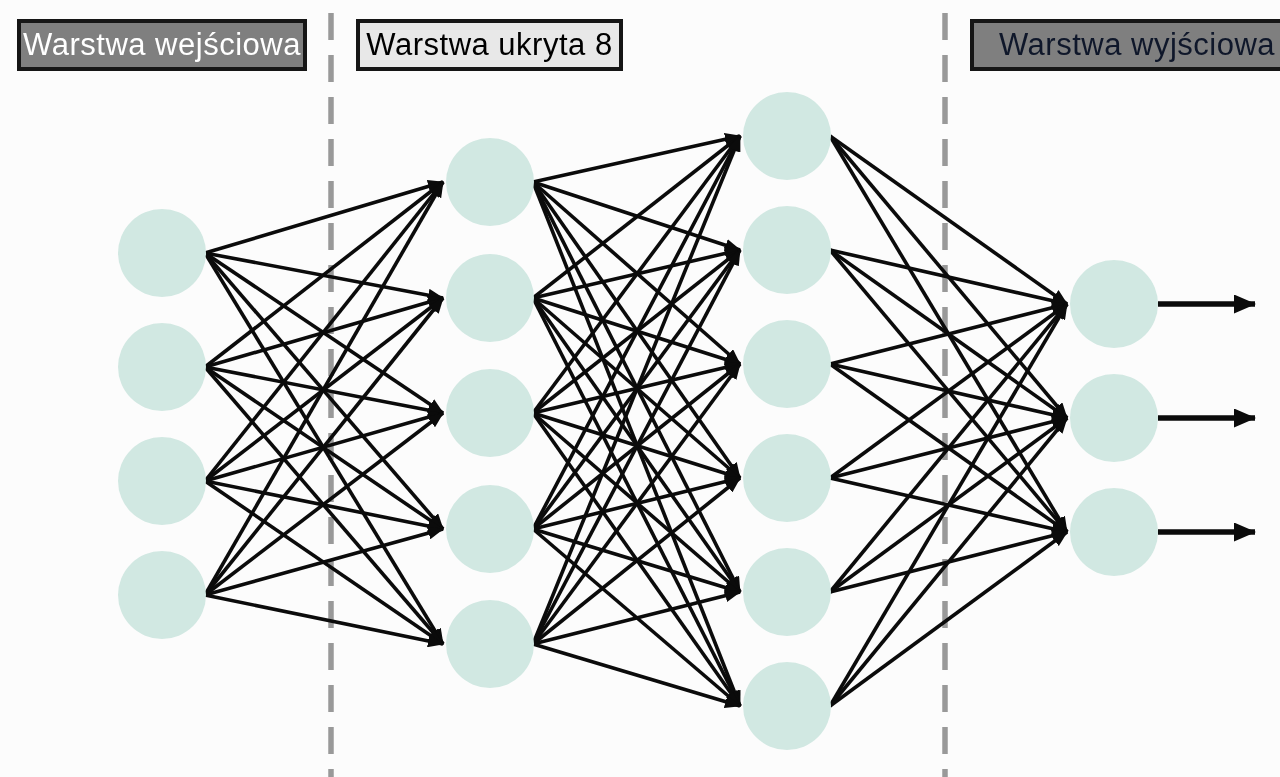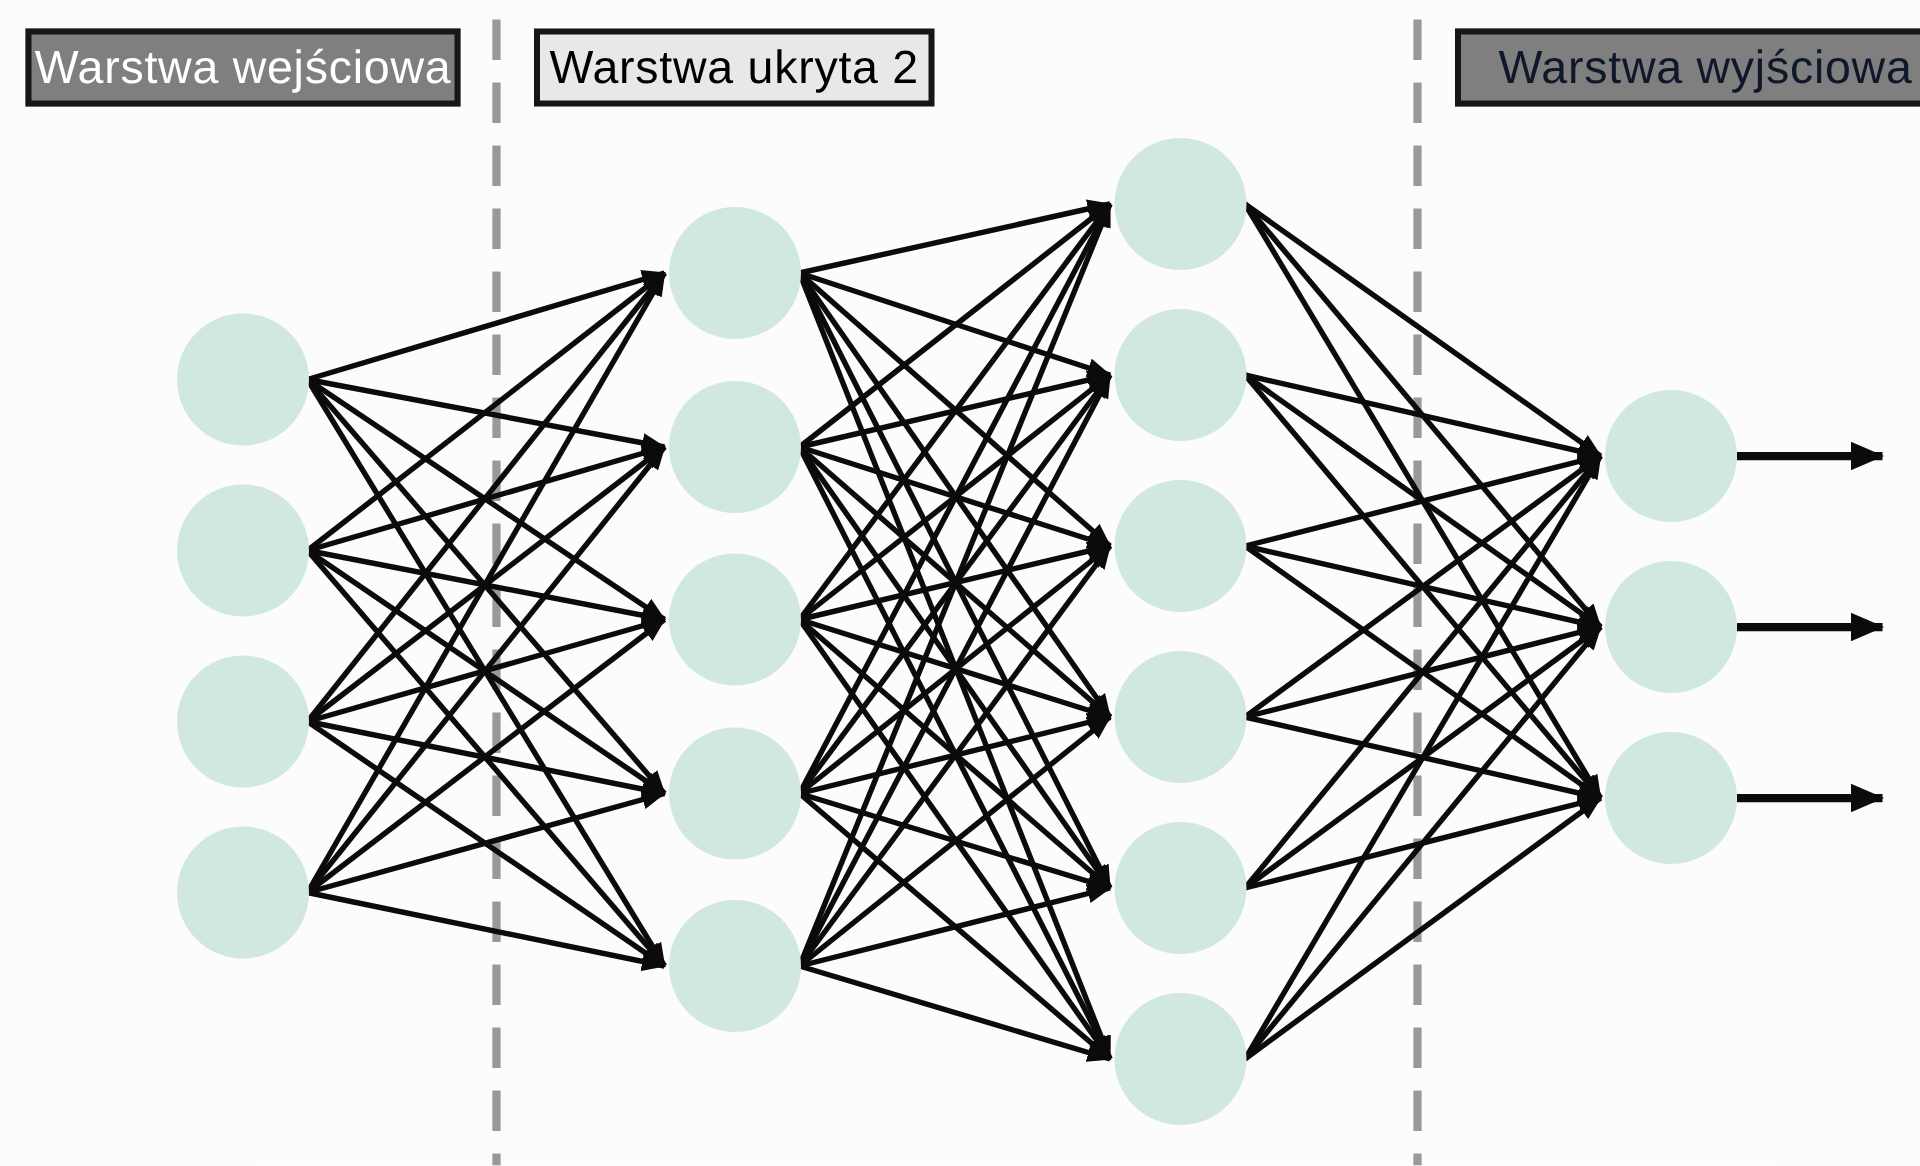--- a/index.html
+++ b/index.html
@@ -130,15 +130,15 @@
         <circle cx="1114" cy="418" r="44" fill="#d1e8e2"></circle>
         <circle cx="1114" cy="532" r="44" fill="#d1e8e2"></circle>
       </g>
       <g>
         <line x1="1158" y1="304" x2="1255" y2="304" stroke="#0b0b0b" stroke-width="5.5" marker-end="url(#arrow-big)"></line>
         <line x1="1158" y1="418" x2="1255" y2="418" stroke="#0b0b0b" stroke-width="5.5" marker-end="url(#arrow-big)"></line>
         <line x1="1158" y1="532" x2="1255" y2="532" stroke="#0b0b0b" stroke-width="5.5" marker-end="url(#arrow-big)"></line>
       </g>
     </svg>
   <div class="layer-label" id="label-0" style="left: 17px; top: 19px; width: 290px; height: 52px; border-color: rgb(22, 22, 22); background: rgb(127, 127, 127); color: rgb(255, 255, 255);">Warstwa wejściowa</div>
-  <div class="layer-label" id="label-1" style="left: 356px; top: 19px; width: 267px; height: 52px; border-color: rgb(22, 22, 22); background: rgb(232, 232, 232); color: rgb(0, 0, 0);">Warstwa ukryta 2</div>
+  <div class="layer-label" id="label-1" style="left: 356px; top: 19px; width: 267px; height: 52px; border-color: rgb(22, 22, 22); background: rgb(232, 232, 232); color: rgb(0, 0, 0);">Warstwa ukryta 8</div>
   <div class="layer-label" id="label-3" style="left: 970px; top: 19px; width: 334px; height: 52px; border-color: rgb(22, 22, 22); background: rgb(127, 127, 127); color: #0f172a;">Warstwa wyjściowa</div>
 </div>
 
 </body></html>

